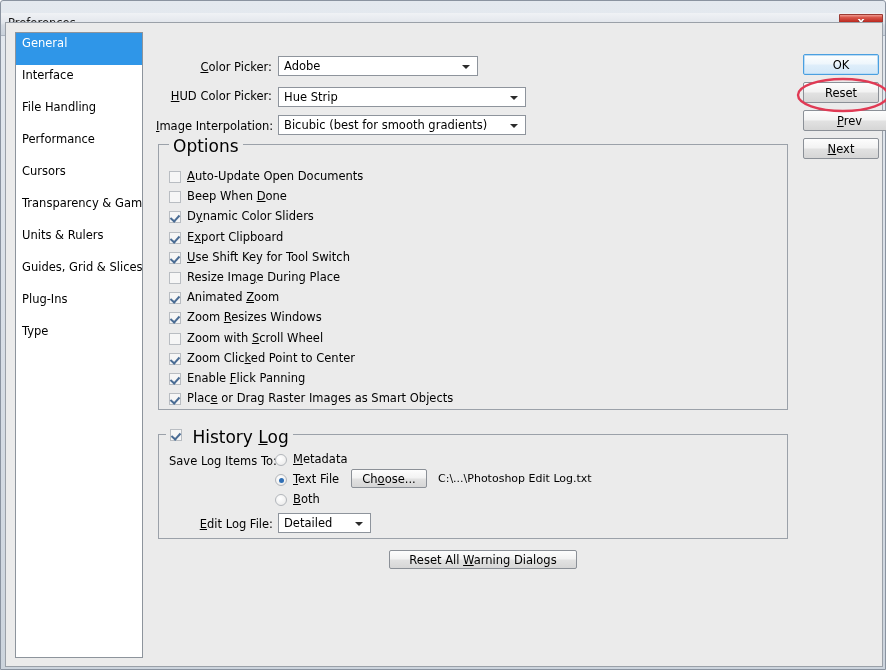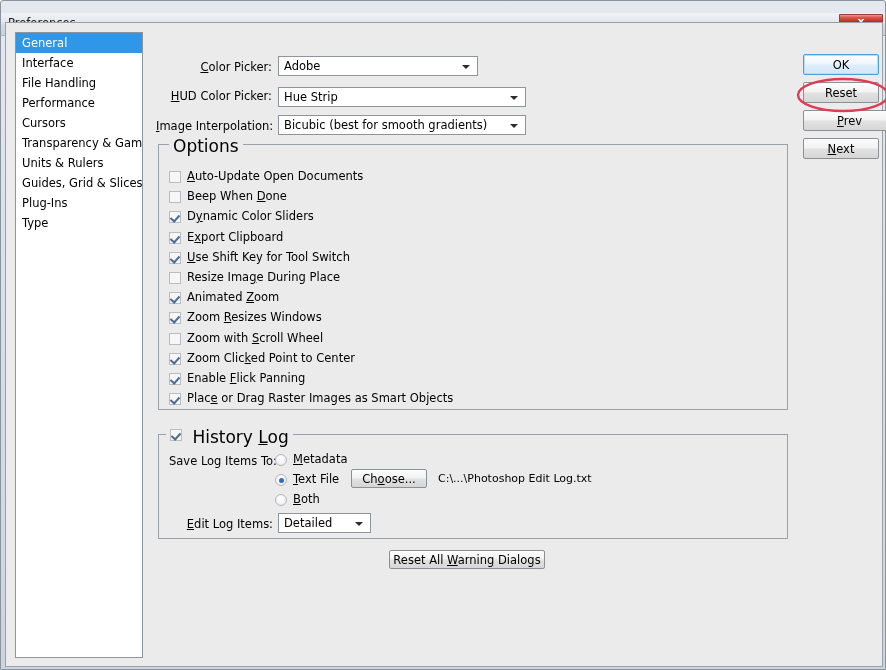--- a/index.html
+++ b/index.html
@@ -77,21 +77,21 @@
   #sidebar {
     position: absolute;
     left: 9px; top: 9px;
     width: 128px; height: 626px;
     box-sizing: border-box;
     background: #ffffff;
     border: 1px solid #8d949c;
     overflow: hidden;
   }
   .side-item {
-    height: 20px;
+    height: 32px;
     line-height: 20px;
     padding-left: 6px;
     font-size: 11.5px;
     color: #000000;
     white-space: nowrap;
     cursor: default;
   }
   .side-item.selected {
     background: #2f96e8;
     color: #ffffff;
@@ -368,27 +368,27 @@
           <span class="rd-label"><span class="mn">B</span><span>oth</span></span>
         </div>
       </div>
 
     <div class="btn" id="choose-button" style="left:345px; top:446px; width:76px; height:19px;">
         <span><span>Ch</span><span class="mn">o</span><span>ose...</span></span>
       </div>
 
     <div class="static" id="log-path" style="left:432px; top:449px;">C:\...\Photoshop Edit Log.txt</div>
 
-    <div class="row-label" id="edit-log-label" style="left:150px; top:494px; width:117px;"><span class="mn">E</span><span>dit Log Items:</span></div>
+    <div class="row-label" id="edit-log-label" style="left:150px; top:494px; width:117px;"><span class="mn">E</span><span>dit Log File:</span></div>
     <div class="combo" id="edit-log-combo" style="left:272px; top:490px; width:93px; height:20px;">
       <div class="val">Detailed</div>
       <div class="arrow"></div>
     </div>
 
-    <div class="btn" id="reset-warnings-button" style="left:383px; top:527px; width:156px; height:19px;">
+    <div class="btn" id="reset-warnings-button" style="left:383px; top:527px; width:188px; height:19px;">
         <span><span>Reset All </span><span class="mn">W</span><span>arning Dialogs</span></span>
       </div>
 
     <div id="right-buttons">
         <div class="btn focused" style="left: 797px; top: 31px; width: 76px; height: 21px;">
           <span><span>OK</span></span>
         </div>
         <div class="btn" style="left: 797px; top: 59px; width: 76px; height: 21px;">
           <span><span>Reset</span></span>
         </div>

